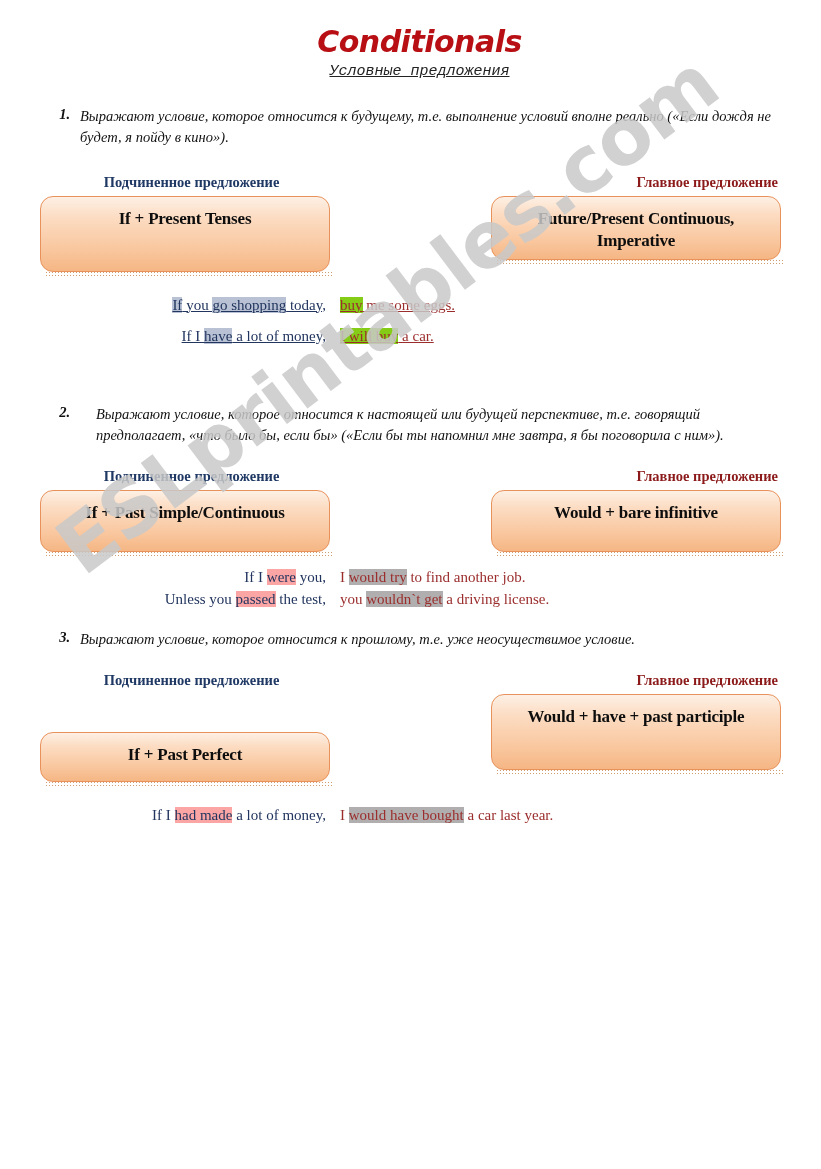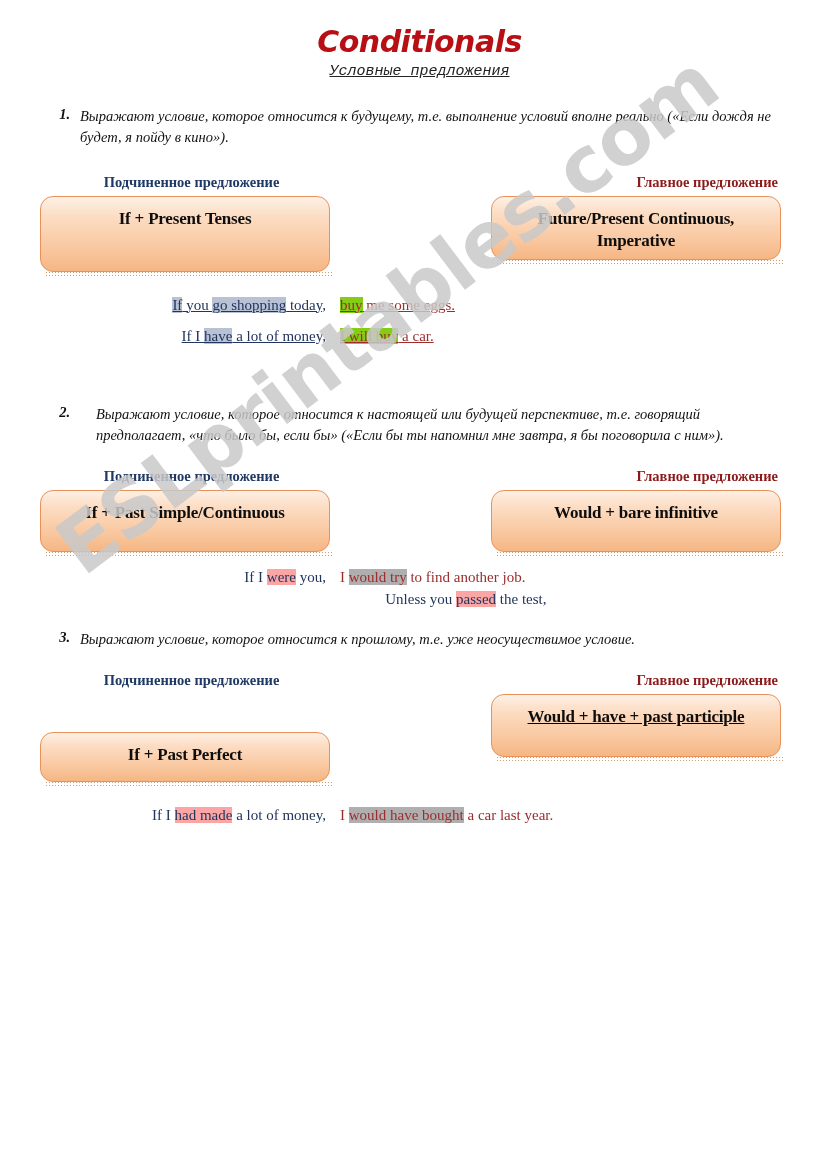--- a/index.html
+++ b/index.html
@@ -264,38 +264,39 @@
     </div>
   </div>
 
   <div class="examples" style="margin-top:14px;">
     <div class="ex-line">
       <div class="cond"><span>If I </span><mark class="hl-grey">were</mark><span> you,</span></div>
       <div class="res"><span>I </span><mark class="hl-grey2">would try</mark><span> to find another job.</span></div>
     </div>
     <div class="ex-line">
       <div class="cond"><span>Unless you </span><mark class="hl-grey">passed</mark><span> the test,</span></div>
+      <div class="res"><span>you </span><mark class="hl-grey2">wouldn`t get</mark><span> a driving license.</span></div>
     </div>
   </div>
 
   <div class="item" style="margin-top:18px;">
     <div class="item-num">3.</div>
     <div class="item-text">Выражают условие, которое относится к прошлому, т.е. уже неосуществимое условие.</div>
   </div>
 
   <div class="box-row" style="margin-top:22px;">
     <div class="box-col">
       <div class="col-label left">Подчиненное предложение</div>
       <div class="fbox" style="height:50px;margin-top:43px;">
         <div class="fbox-text">If + Past Perfect</div>
       </div>
     </div>
     <div class="box-col right">
       <div class="col-label right">Главное предложение</div>
-      <div class="fbox" style="height:63px;text-decoration:underline;">
+      <div class="fbox" style="height:76px;">
         <div class="fbox-text">Would + have + past participle</div>
       </div>
     </div>
   </div>
 
   <div class="examples" style="margin-top:22px;">
     <div class="ex-line">
       <div class="cond"><span>If I </span><mark class="hl-grey">had made</mark><span> a lot of money,</span></div>
       <div class="res"><span>I </span><mark class="hl-grey2">would have bought</mark><span> a car last year.</span></div>
     </div>

